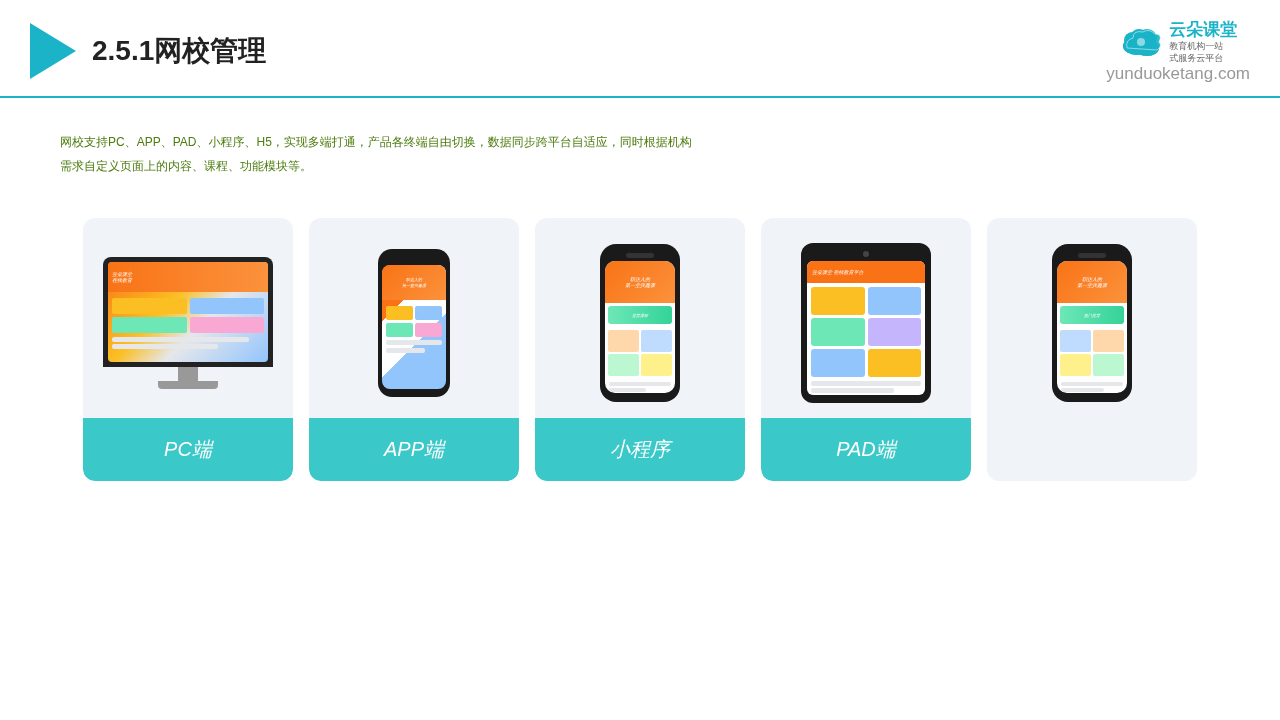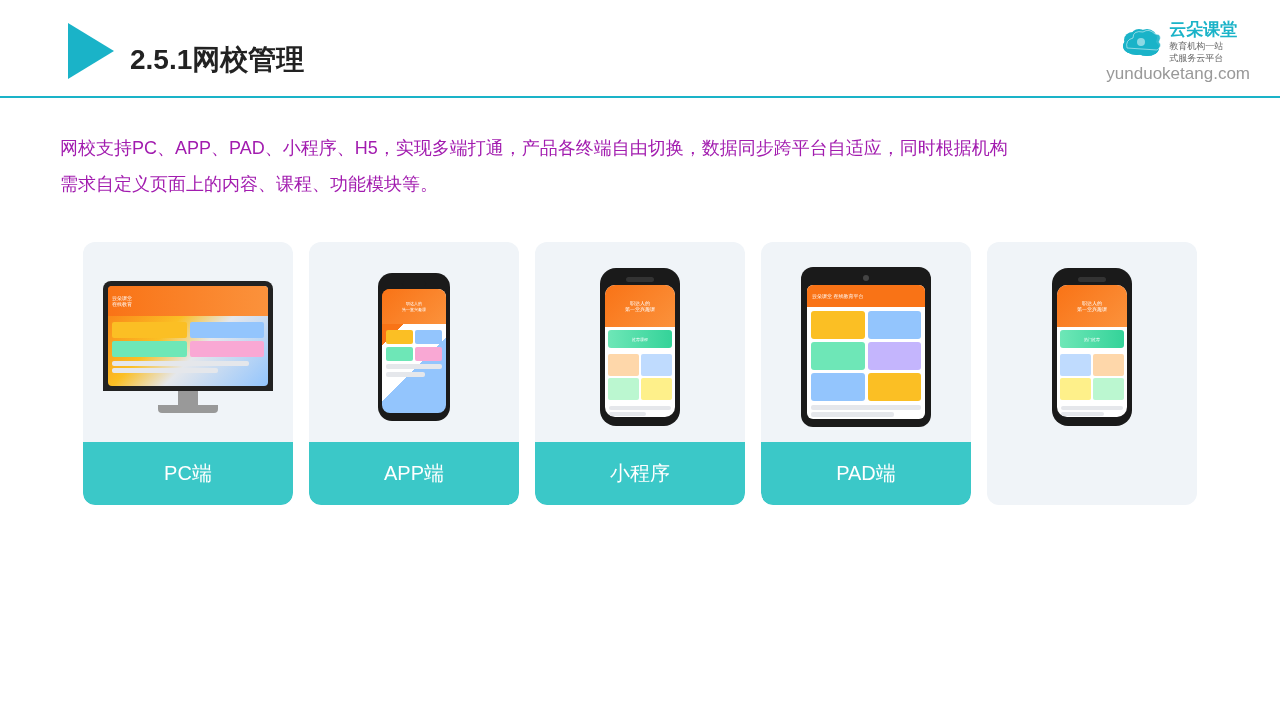--- a/index.html
+++ b/index.html
@@ -15,23 +15,22 @@
     
     .header {
       display: flex;
       align-items: center;
       justify-content: space-between;
       padding: 18px 30px 12px 30px;
       border-bottom: 2px solid #1ab3c8;
     }
     .header-left {
       display: flex;
-      align-items: flex-end;
+      align-items: center;
       gap: 16px;
-      margin-left: 38px;
     }
     .logo-triangle {
       width: 0;
       height: 0;
       border-top: 28px solid transparent;
       border-bottom: 28px solid transparent;
       border-left: 46px solid #1ab3c8;
     }
     .page-title {
       font-size: 28px;
@@ -53,42 +52,43 @@
       height: 30px;
     }
     .brand-url {
       font-size: 17px;
       color: #999;
     }
 
     
     .description {
       padding: 32px 60px 20px 60px;
-      font-size: 18px;
-      color: #a21caf;
+      font-size: 12px;
+      color: #4d7c0f;
       line-height: 2;
     }
 
     
     .cards-container {
       display: flex;
       gap: 16px;
       padding: 20px 60px 20px 60px;
       justify-content: center;
     }
 
     .card {
       background: #f0f4f8;
       border-radius: 12px;
       width: 210px;
       display: flex;
       flex-direction: column;
       align-items: center;
       overflow: hidden;
       flex-shrink: 0;
+      font-style: italic;
     }
 
     .card-image-area {
       width: 100%;
       height: 200px;
       display: flex;
       align-items: center;
       justify-content: center;
       padding: 20px 10px 10px;
     }

